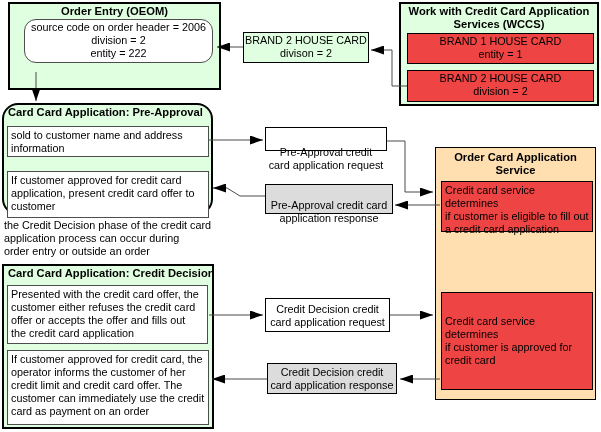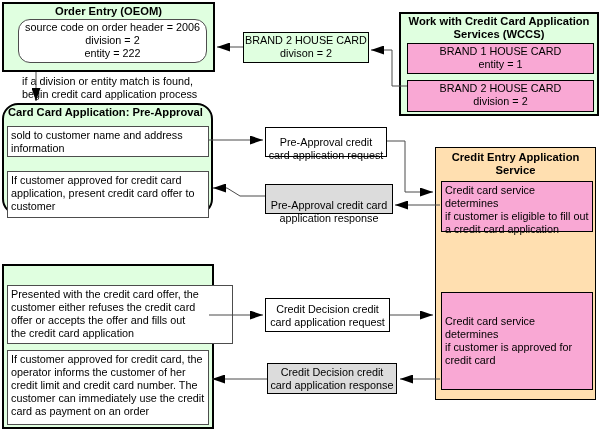--- a/index.html
+++ b/index.html
@@ -5,93 +5,95 @@
   html,body{margin:0;padding:0;background:#fff;}
   .canvas{
     position:relative;width:601px;height:432px;background:#fff;
     font-family:"Liberation Sans",sans-serif;font-size:10.8px;color:#000;
     overflow:hidden;
   }
   .box{position:absolute;box-sizing:border-box;}
   .green{background:#e0ffe0;border:2px solid #000;}
   .green-thin{background:#e0ffe0;border:1px solid #000;}
   .inner{position:absolute;box-sizing:border-box;background:#fff;border:1px solid #4d4d4d;}
-  .inner-b{position:absolute;box-sizing:border-box;background:#f9a8d4;border:1px solid #000;}
+  .inner-b{position:absolute;box-sizing:border-box;background:#ef4444;border:1px solid #000;}
   .gray{background:#dcdcdc;border:1px solid #000;}
   .white-msg{background:#fff;border:1px solid #000;}
   .peach{background:#ffdfb0;border:1px solid #000;}
   .title{font-weight:bold;font-size:11.2px;white-space:nowrap;}
   .title-c{font-weight:bold;font-size:11.2px;text-align:center;}
   .pre{white-space:pre-line;line-height:13px;}
   .ctr{text-align:center;}
   .pad{padding:2px 3px;}
   .note{position:absolute;line-height:13px;white-space:pre-line;}
   .vcenter{display:flex;align-items:center;}
   svg.connectors{position:absolute;left:0;top:0;z-index:5;pointer-events:none;}
 </style>
 </head>
 <body>
 
 <div class="canvas">
 
-  <div class="box green" style="left:2px;top:2px;width:213px;height:70px;">
+  <div class="box green" style="left:8px;top:2px;width:213px;height:88px;">
     <div class="title-c" style="margin-top:1px;">Order Entry (OEOM)</div>
     <div class="inner pre ctr" style="left:14px;top:15px;width:189px;height:44px;padding-top:1px;border-radius:12px;">source code on order header = 2006
 division = 2
 entity = 222</div>
   </div>
 
-  <div class="note" style="left:22px;top:75px;width:215px;">if a division or entity match is found,
-begin credit card application process</div>
 
   <div class="box green-thin pre ctr" style="left:243px;top:32px;width:126px;height:31px;padding-top:1px;">BRAND 2 HOUSE CARD
 divison = 2</div>
 
-  <div class="box green" style="left:399px;top:12px;width:200px;height:104px;">
+  <div class="box green" style="left:399px;top:2px;width:200px;height:104px;">
     <div class="title-c pre" style="margin-top:1px;line-height:13px;">Work with Credit Card Application
 Services (WCCS)</div>
     <div class="inner-b pre ctr" style="left:6px;top:29px;width:187px;height:31px;padding-top:1px;">BRAND 1 HOUSE CARD
 entity = 1</div>
     <div class="inner-b pre ctr" style="left:6px;top:66px;width:187px;height:32px;padding-top:1px;">BRAND 2 HOUSE CARD
 division = 2</div>
   </div>
 
   <div class="box green" style="left:2px;top:103px;width:211px;height:112px;border-radius:16px;">
     <div class="title" style="margin:1px 0 0 4px;">Card Card Application: Pre-Approval</div>
     <div class="inner pre pad" style="left:3px;top:21px;width:202px;height:31px;">sold to customer name and address
 information</div>
     <div class="inner pre pad" style="left:3px;top:66px;width:202px;height:47px;">If customer approved for credit card
 application, present credit card offer to
 customer</div>
   </div>
 
+  <div class="note" style="left:4px;top:219px;width:240px;">the Credit Decision phase of the credit card
+application process can occur during
+order entry or outside an order</div>
 
   <div class="box green" style="left:2px;top:264px;width:212px;height:165px;">
-    <div class="inner pre pad" style="left:3px;top:19px;width:226px;height:59px;">Presented with the credit card offer, the
+    <div class="title" style="margin:1px 0 0 4px;">Card Card Application: Credit Decision</div>
+    <div class="inner pre pad" style="left:3px;top:19px;width:201px;height:59px;">Presented with the credit card offer, the
 customer either refuses the credit card
 offer or accepts the offer and fills out
 the credit card application</div>
     <div class="inner pre pad" style="left:3px;top:84px;width:202px;height:75px;">If customer approved for credit card, the
 operator informs the customer of her
-credit limit and credit card number. The
+credit limit and credit card offer. The
 customer can immediately use the credit
 card as payment on an order</div>
   </div>
 
-  <div class="box white-msg pre ctr" style="left:265px;top:127px;width:122px;height:30px;padding-top:8px;">Pre-Approval credit
+  <div class="box white-msg pre ctr" style="left:265px;top:127px;width:122px;height:24px;padding-top:18px;">Pre-Approval credit
 card application request</div>
   <div class="box gray pre ctr" style="left:265px;top:184px;width:128px;height:30px;padding-top:14px;">Pre-Approval credit card
 application response</div>
   <div class="box white-msg pre ctr" style="left:265px;top:298px;width:125px;height:34px;padding-top:4px;">Credit Decision credit
 card application request</div>
   <div class="box gray pre ctr" style="left:267px;top:363px;width:130px;height:31px;padding-top:2px;">Credit Decision credit
 card application response</div>
 
   <div class="box peach" style="left:435px;top:147px;width:161px;height:253px;">
-    <div class="title-c pre" style="margin-top:3px;line-height:13px;">Credit Entry Application
+    <div class="title-c pre" style="margin-top:3px;line-height:13px;">Order Card Application
 Service</div>
     <div class="inner-b pre pad" style="left:5px;top:33px;width:152px;height:51px;">Credit card service determines
 if customer is eligible to fill out
 a credit card application</div>
     <div class="inner-b vcenter" style="left:5px;top:144px;width:152px;height:98px;">
       <div class="pre pad">Credit card service determines
 if customer is approved for
 credit card</div>
     </div>
   </div>

